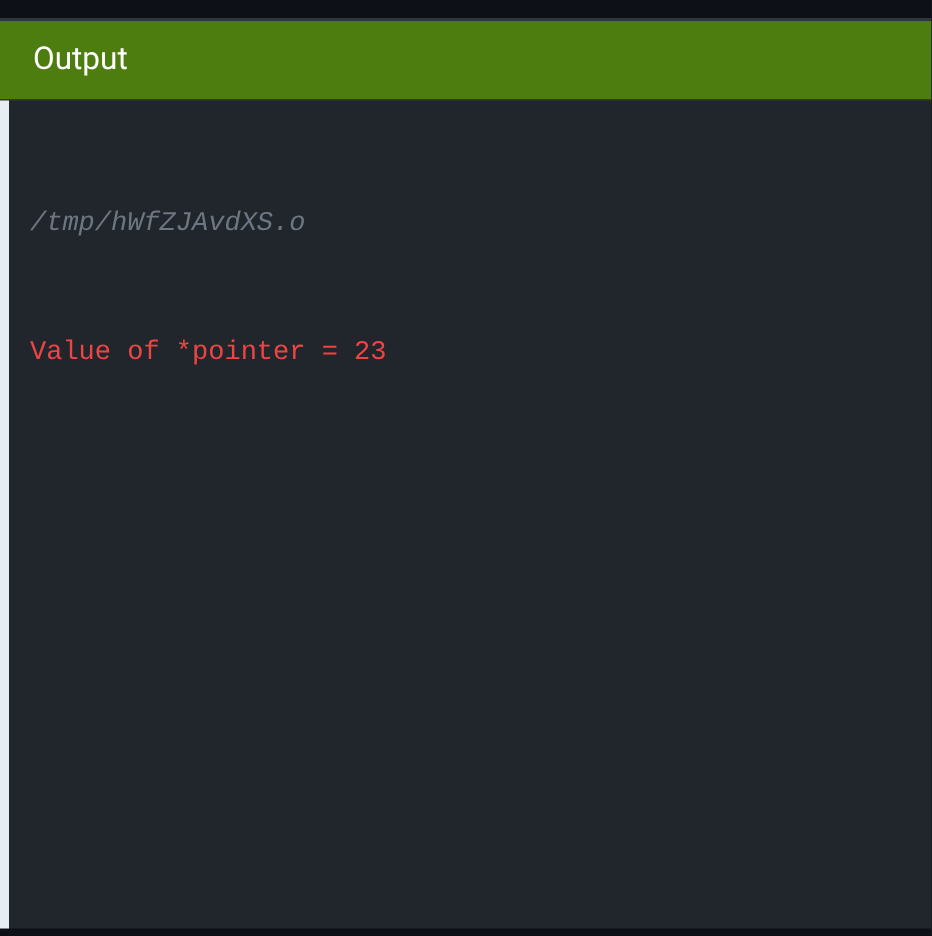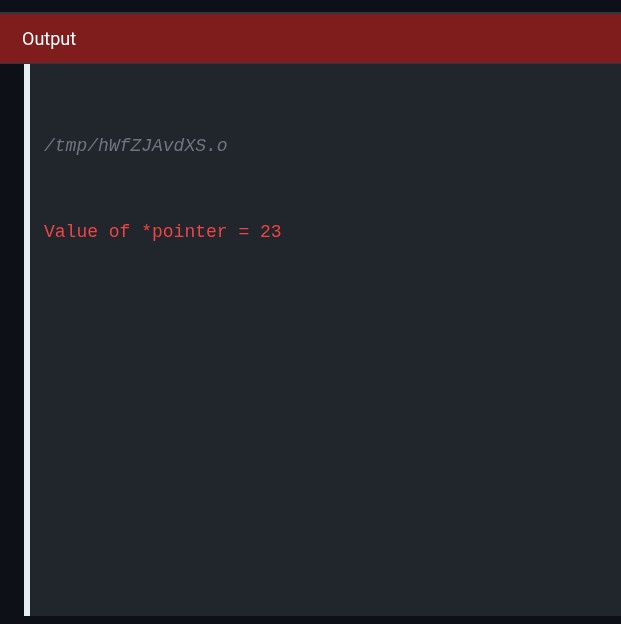--- a/index.html
+++ b/index.html
@@ -15,38 +15,37 @@
       height: 624px;
       overflow: hidden;
     }
     .top-bar {
       height: 14px;
       background: #0d1117;
       border-bottom: 2px solid #30363d;
       width: 100%;
     }
     .output-header {
-      background: #7f1d1d;
+      background: #4d7c0f;
       padding: 14px 22px;
-      font-size: 18px;
+      font-size: 21px;
       font-weight: 400;
       color: #ffffff;
       border-bottom: 1px solid #30363d;
     }
     .output-body {
       background: #21262d;
       padding: 10px 14px;
       font-family: Consolas, "Courier New", monospace;
       font-size: 18px;
       line-height: 1.6;
       white-space: pre;
       height: calc(624px - 14px - 58px);
       position: relative;
       border-left: 6px solid #e6edf3;
-      margin-left: 24px;
     }
     .path-line {
       color: #6e7681;
       font-style: italic;
     }
     .output-line {
       color: #ef4444;
     }
     .blank-line {
       height: 1.6em;

